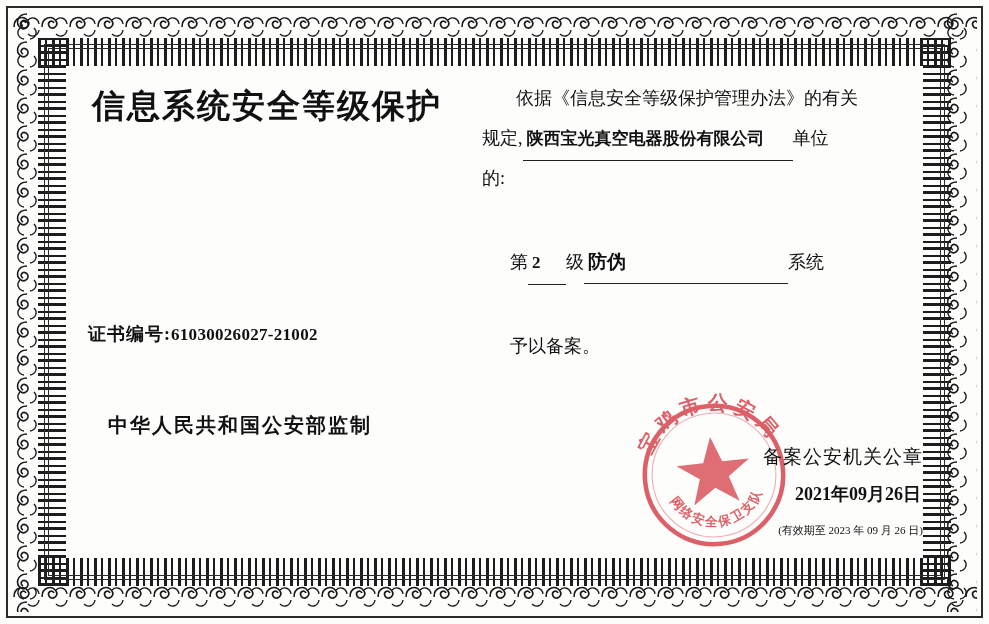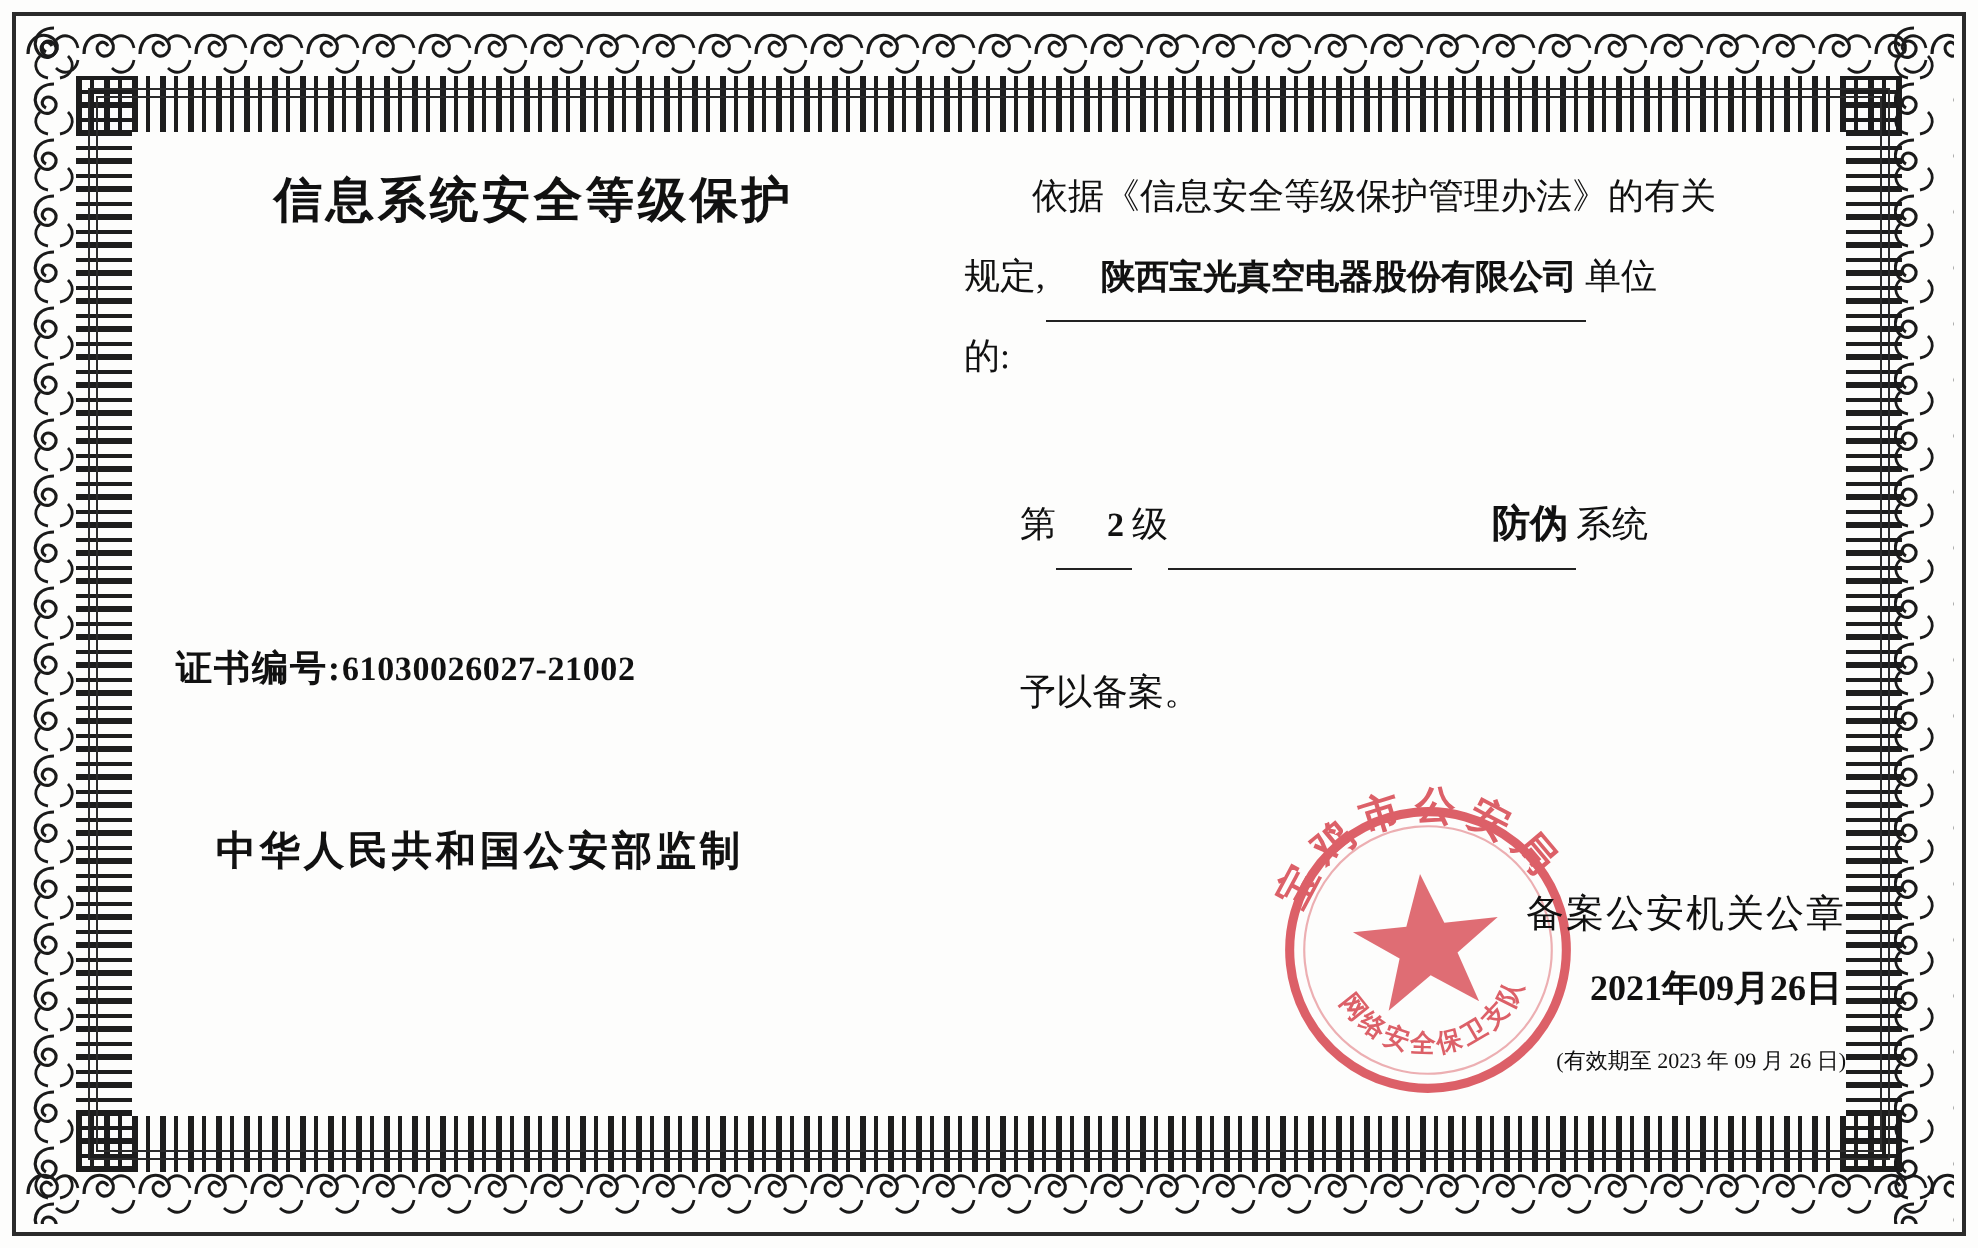--- a/index.html
+++ b/index.html
@@ -119,21 +119,21 @@
     position: absolute;
     left: 430px;
     top: 0;
     right: 0;
     height: 100%;
   }
 
   .title {
     text-align: center;
     font-family: "Liberation Serif", "DejaVu Serif", serif;
-    font-size: 24px;
+    font-size: 33px;
     font-weight: 700;
     letter-spacing: 2px;
     color: #111;
   }
   .title-line1 { margin-top: 32px; }
   .title-line2 { margin-top: 22px; }
 
   .cert-no {
     position: absolute;
     left: 36px;
@@ -173,21 +173,21 @@
   .ln { white-space: nowrap; }
   .ln1 { position: absolute; left: 34px; top: 26px; }
   .ln2 { position: absolute; left: 0px;  top: 66px; }
   .ln3 { position: absolute; left: 0px;  top: 106px; }
   .ln4 { position: absolute; left: 28px; top: 190px; }
   .ln5 { position: absolute; left: 28px; top: 274px; }
 
   .fill {
     display: inline-block;
     border-bottom: 1.4px solid #222;
-    text-align: right;
+    text-align: left;
     vertical-align: baseline;
     padding: 0 4px 1px 4px;
     font-weight: 700;
   }
   .fill-company { min-width: 262px; font-size: 17px; }
   .fill-level   { min-width: 30px;  font-size: 17px; }
   .fill-system  { min-width: 196px; font-size: 19px; }
 
   
   .seal-wrap {

